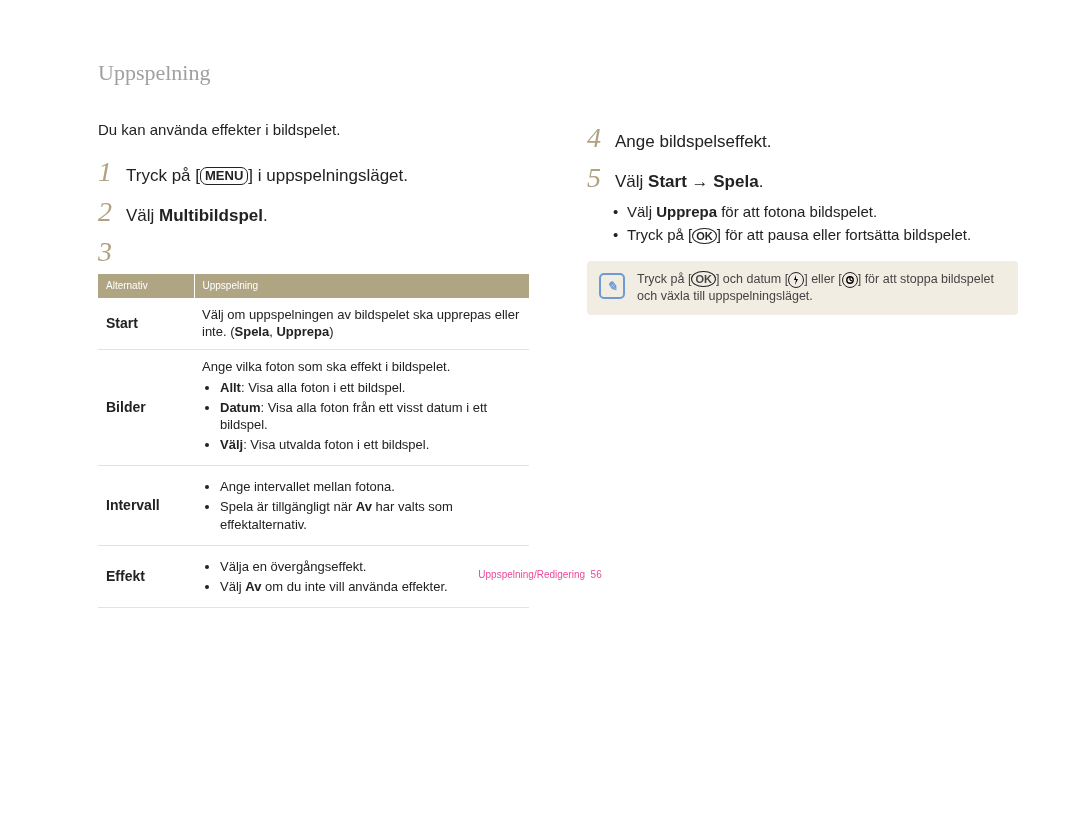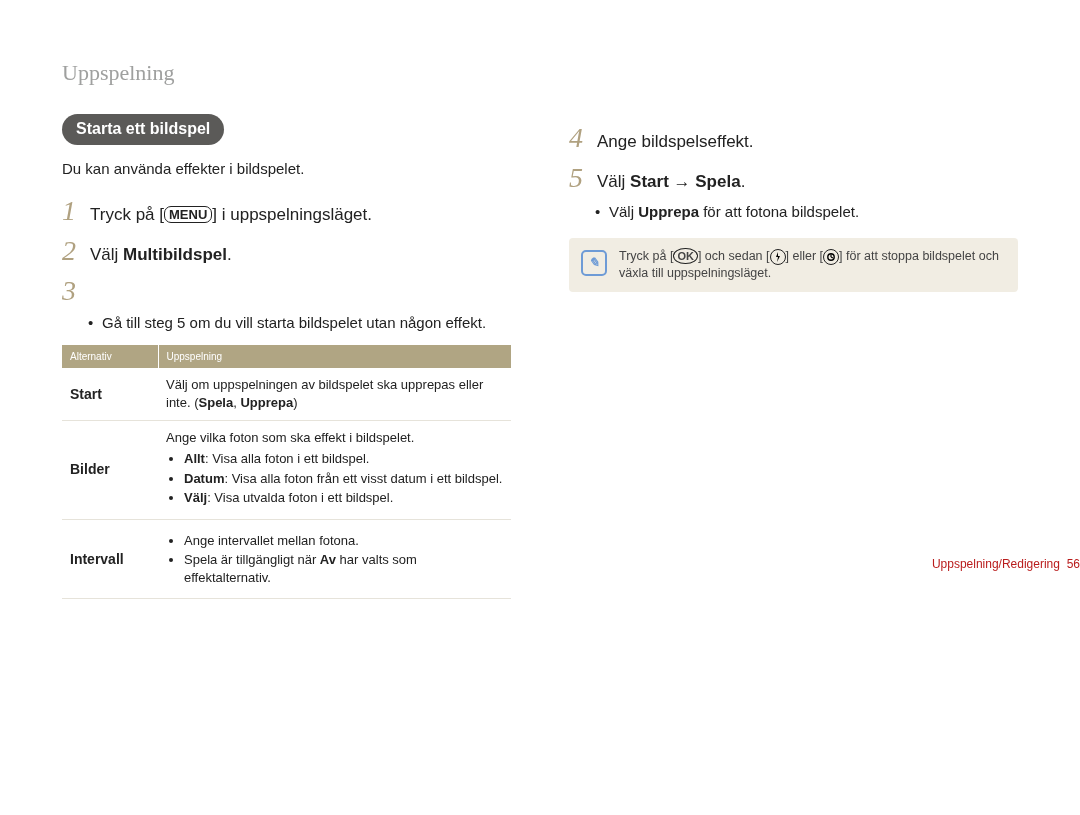--- a/index.html
+++ b/index.html
@@ -6,21 +6,21 @@
     margin: 0;
     padding: 0;
     background: #fff;
     font-family: Arial, Helvetica, sans-serif;
     color: #222;
     width: 1080px;
     height: 815px;
   }
   .page {
     position: relative;
-    padding: 60px 62px 0 62px;
+    padding: 60px 62px 0 98px;
     box-sizing: border-box;
   }
   .page-title {
     font-family: Georgia, 'Times New Roman', serif;
     color: #9fa09f;
     font-size: 22px;
     font-weight: 400;
     margin-bottom: 28px;
   }
   .columns {
@@ -170,36 +170,35 @@
     font-family: Georgia, serif;
     font-size: 13px;
     font-weight: 700;
     margin-top: 2px;
   }
   .footer {
     position: absolute;
     left: 0;
     right: 0;
     bottom: 28px;
-    text-align: right;
-    font-size: 12px;
-    color: #b91c1c;
+    text-align: center;
+    font-size: 10px;
+    color: #ec4899;
   }
   b { font-weight: 700; }
 </style>
 </head>
 <body>
 
 <div class="page">
   <div class="page-title">Uppspelning</div>
 
   <div class="columns">
 
     <div class="col">
-      <div class="pill">Starta ett bildspel</div>
       <div class="intro">Du kan använda effekter i bildspelet.</div>
 
       
       <div class="step">
         <div class="step-num">1</div>
         <div class="step-text">
           <span>Tryck på [</span><span class="menu-box">MENU</span><span>] i uppspelningsläget.</span>
         </div>
       </div>
 
@@ -208,23 +207,20 @@
         <div class="step-num">2</div>
         <div class="step-text">
           <span>Välj </span><b>Multibildspel</b><span>.</span>
         </div>
       </div>
 
       
       <div class="step">
         <div class="step-num">3</div>
       </div>
-      <ul class="sub-bullets">
-        <li>Gå till steg 5 om du vill starta bildspelet utan någon effekt.</li>
-      </ul>
 
       
       <table class="options">
         <thead>
           <tr>
             <td>Alternativ</td>
             <td>Uppspelning</td>
           </tr>
         </thead>
         <tbody>
@@ -247,20 +243,29 @@
           </tr>
           <tr>
             <td class="label">Intervall</td>
             <td>
               <ul>
                 <li>Ange intervallet mellan fotona.</li>
                 <li><span>Spela är tillgängligt när </span><b>Av</b><span> har valts som effektalternativ.</span></li>
               </ul>
             </td>
           </tr>
+          <tr>
+            <td class="label">Effekt</td>
+            <td>
+              <ul>
+                <li>Välja en övergångseffekt.</li>
+                <li><span>Välj </span><b>Av</b><span> om du inte vill använda effekter.</span></li>
+              </ul>
+            </td>
+          </tr>
         </tbody>
       </table>
     </div>
 
     <div class="col">
 
       <div class="step">
         <div class="step-num">4</div>
         <div class="step-text">Ange bildspelseffekt.</div>
       </div>
@@ -268,26 +273,29 @@
       <div class="step">
         <div class="step-num">5</div>
         <div class="step-text">
           <span>Välj </span><b>Start</b><span> → </span><b>Spela</b><span>.</span>
         </div>
       </div>
       <ul class="sub-bullets">
         <li>
           <span>Välj </span><b>Upprepa</b><span> för att fotona bildspelet.</span>
         </li>
+        <li>
+          <span>Tryck på [</span><span class="ok-ellipse">OK</span><span>] för att pausa eller fortsätta bildspelet.</span>
+        </li>
       </ul>
 
       <div class="note-box">
         <div class="note-icon">✎</div>
         <div>
-          <span>Tryck på [</span><span class="ok-ellipse">OK</span><span>] och sedan [</span><span class="icon-circ">
+          <span>Tryck på [</span><span class="ok-ellipse">OK</span><span>] och datum [</span><span class="icon-circ">
               <svg width="8" height="10" viewBox="0 0 8 10">
                 <path d="M4 0 L2 5 L4 5 L3 10 L6 4 L4 4 Z" fill="#000"></path>
               </svg>
             </span><span>] eller [</span><span class="icon-circ">
               <svg width="10" height="10" viewBox="0 0 10 10">
                 <circle cx="5" cy="5" r="3.2" fill="none" stroke="#000" stroke-width="1.4"></circle>
                 <path d="M5 5 L5 2.2 M5 5 L7 6" stroke="#000" stroke-width="1.2" fill="none"></path>
               </svg>
             </span><span>] för att stoppa bildspelet och växla till uppspelningsläget.</span>
         </div>

